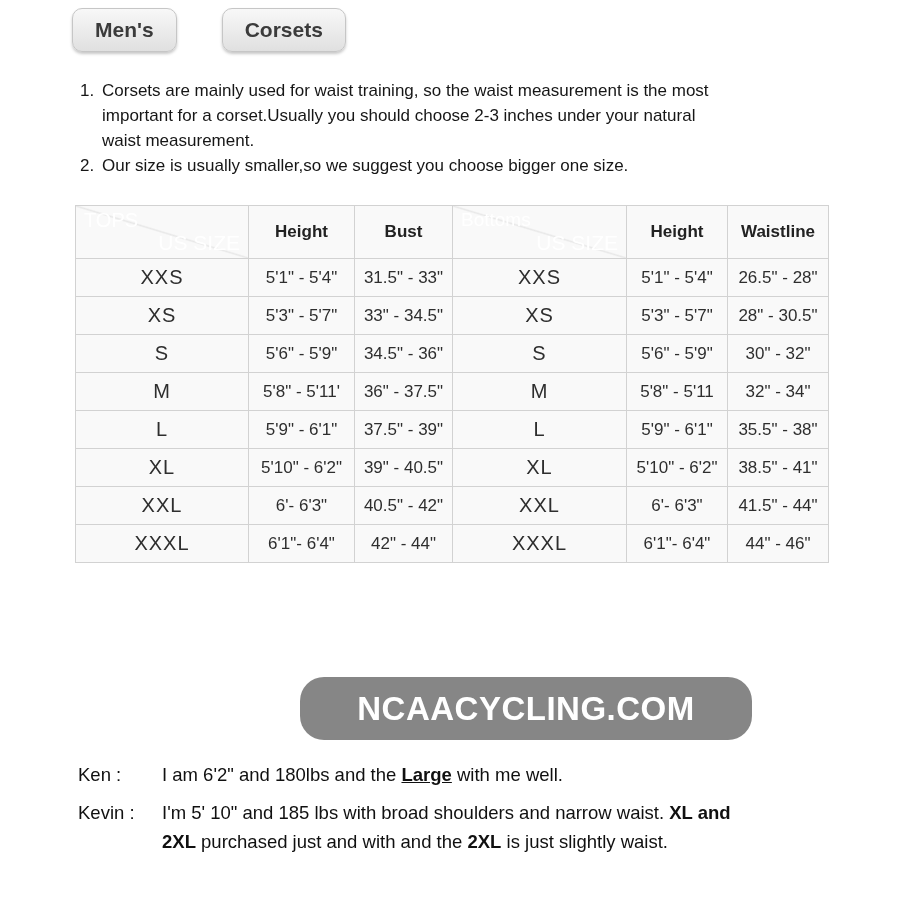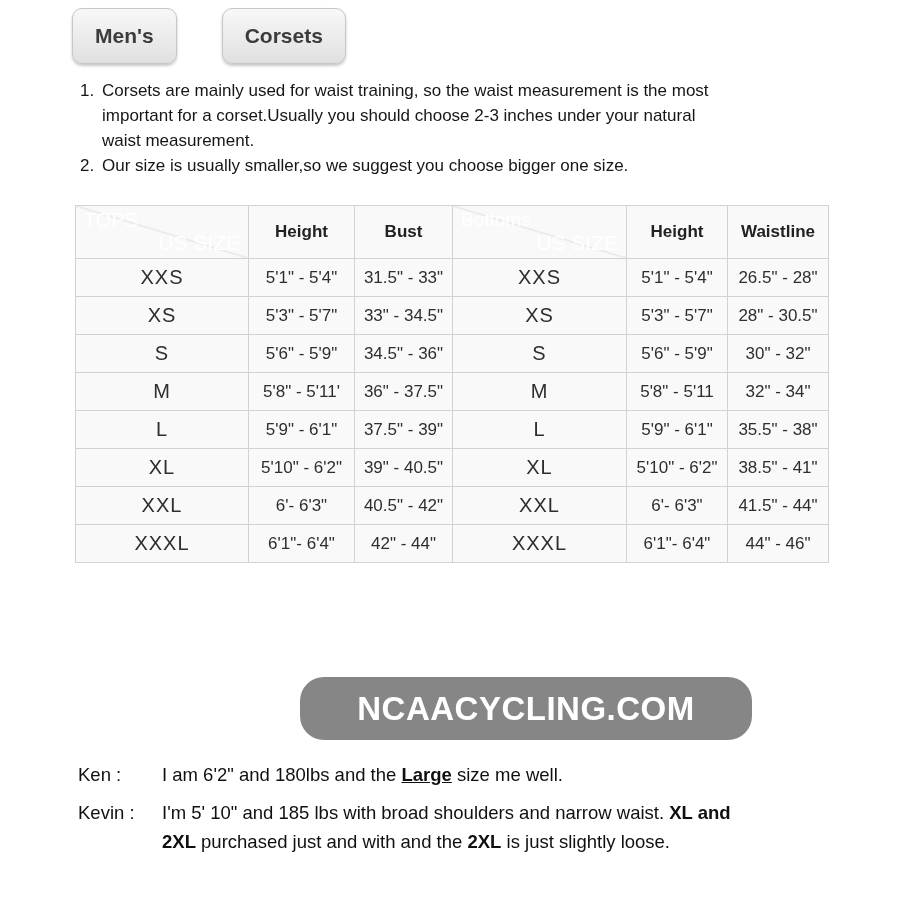--- a/index.html
+++ b/index.html
@@ -1,21 +1,21 @@
 <!DOCTYPE html>
 <html><head>
 <meta charset="utf-8">
 <style>
   html,body{margin:0;padding:0;background:#ffffff;}
   .page{position:relative;width:900px;height:900px;background:#ffffff;
         font-family:"Liberation Sans",sans-serif;color:#1c1c1c;overflow:hidden;}
 
   
   .toolbar{position:absolute;top:8px;left:72px;display:flex;gap:45px;}
-  .pill-btn{min-width:104px;height:56px;padding:0 22px;border-radius:10px;
+  .pill-btn{min-width:104px;height:44px;padding:0 22px;border-radius:10px;
             border:1px solid #c6c6c6;background:linear-gradient(#f8f8f8,#e0e0e0);
             box-shadow:0 2px 3px rgba(0,0,0,0.22);
             font-family:"Liberation Sans",sans-serif;font-size:21px;font-weight:bold;
             color:#3b3b3b;cursor:pointer;}
 
   
   .notes{position:absolute;top:78px;left:80px;width:640px;font-size:17px;line-height:25px;color:#161616;}
   .note{display:flex;}
   .note-num{width:22px;flex:none;}
   .note-text{flex:1;}
@@ -168,21 +168,21 @@
       </tbody>
   </table>
 
   <div class="watermark">
     <span class="watermark-text">NCAACYCLING.COM</span>
   </div>
 
   <div class="testimonials" id="testimonials">
       <div class="testimonial">
         <span class="t-name">Ken :</span>
-        <span class="t-text"><span>I am 6'2" and 180lbs and the </span><span class="b u">Large</span><span> size me well.</span></span>
+        <span class="t-text"><span>I am 6'2" and 180lbs and the </span><span class="b u">Large</span><span> with me well.</span></span>
       </div>
       <div class="testimonial">
         <span class="t-name">Kevin :</span>
-        <span class="t-text"><span>I'm 5' 10" and 185 lbs with broad shoulders and narrow waist. </span><span class="b">XL and</span><br><span class="b">2XL</span><span> purchased just  and with and the </span><span class="b">2XL</span><span> is just slightly loose.</span></span>
+        <span class="t-text"><span>I'm 5' 10" and 185 lbs with broad shoulders and narrow waist. </span><span class="b">XL and</span><br><span class="b">2XL</span><span> purchased just  and with and the </span><span class="b">2XL</span><span> is just slightly waist.</span></span>
       </div>
     </div>
 
 </div>
 
 </body></html>

